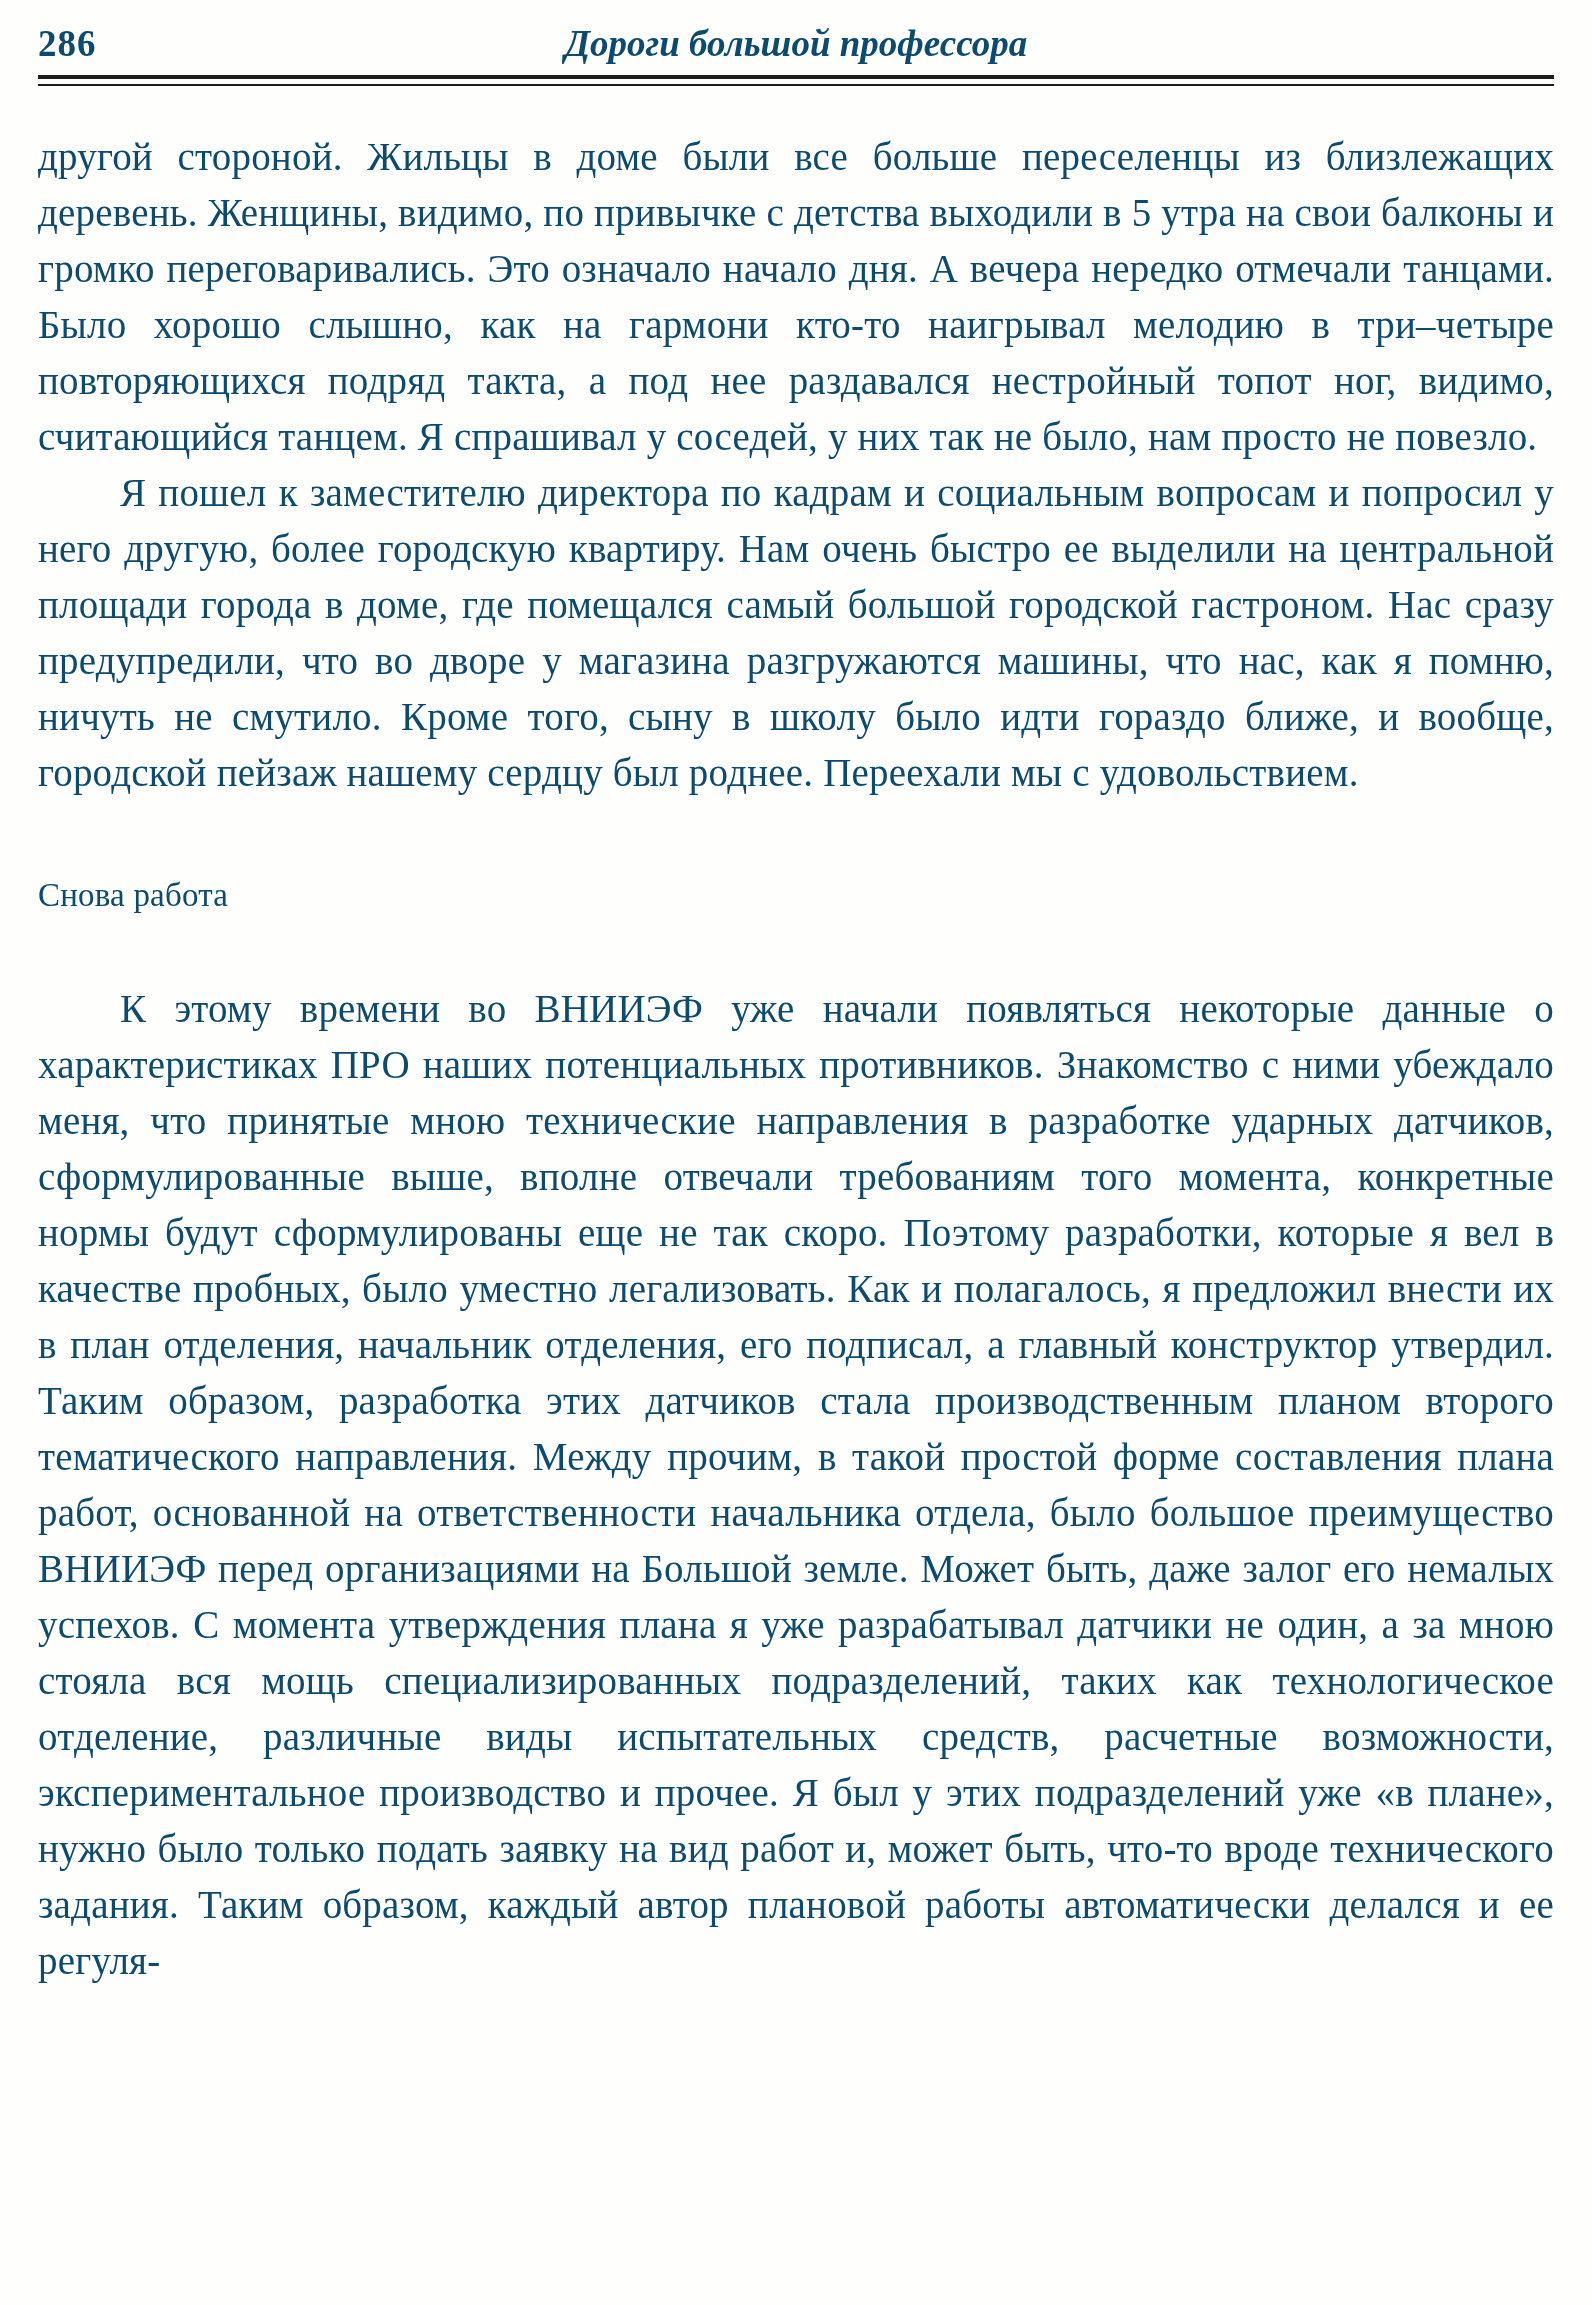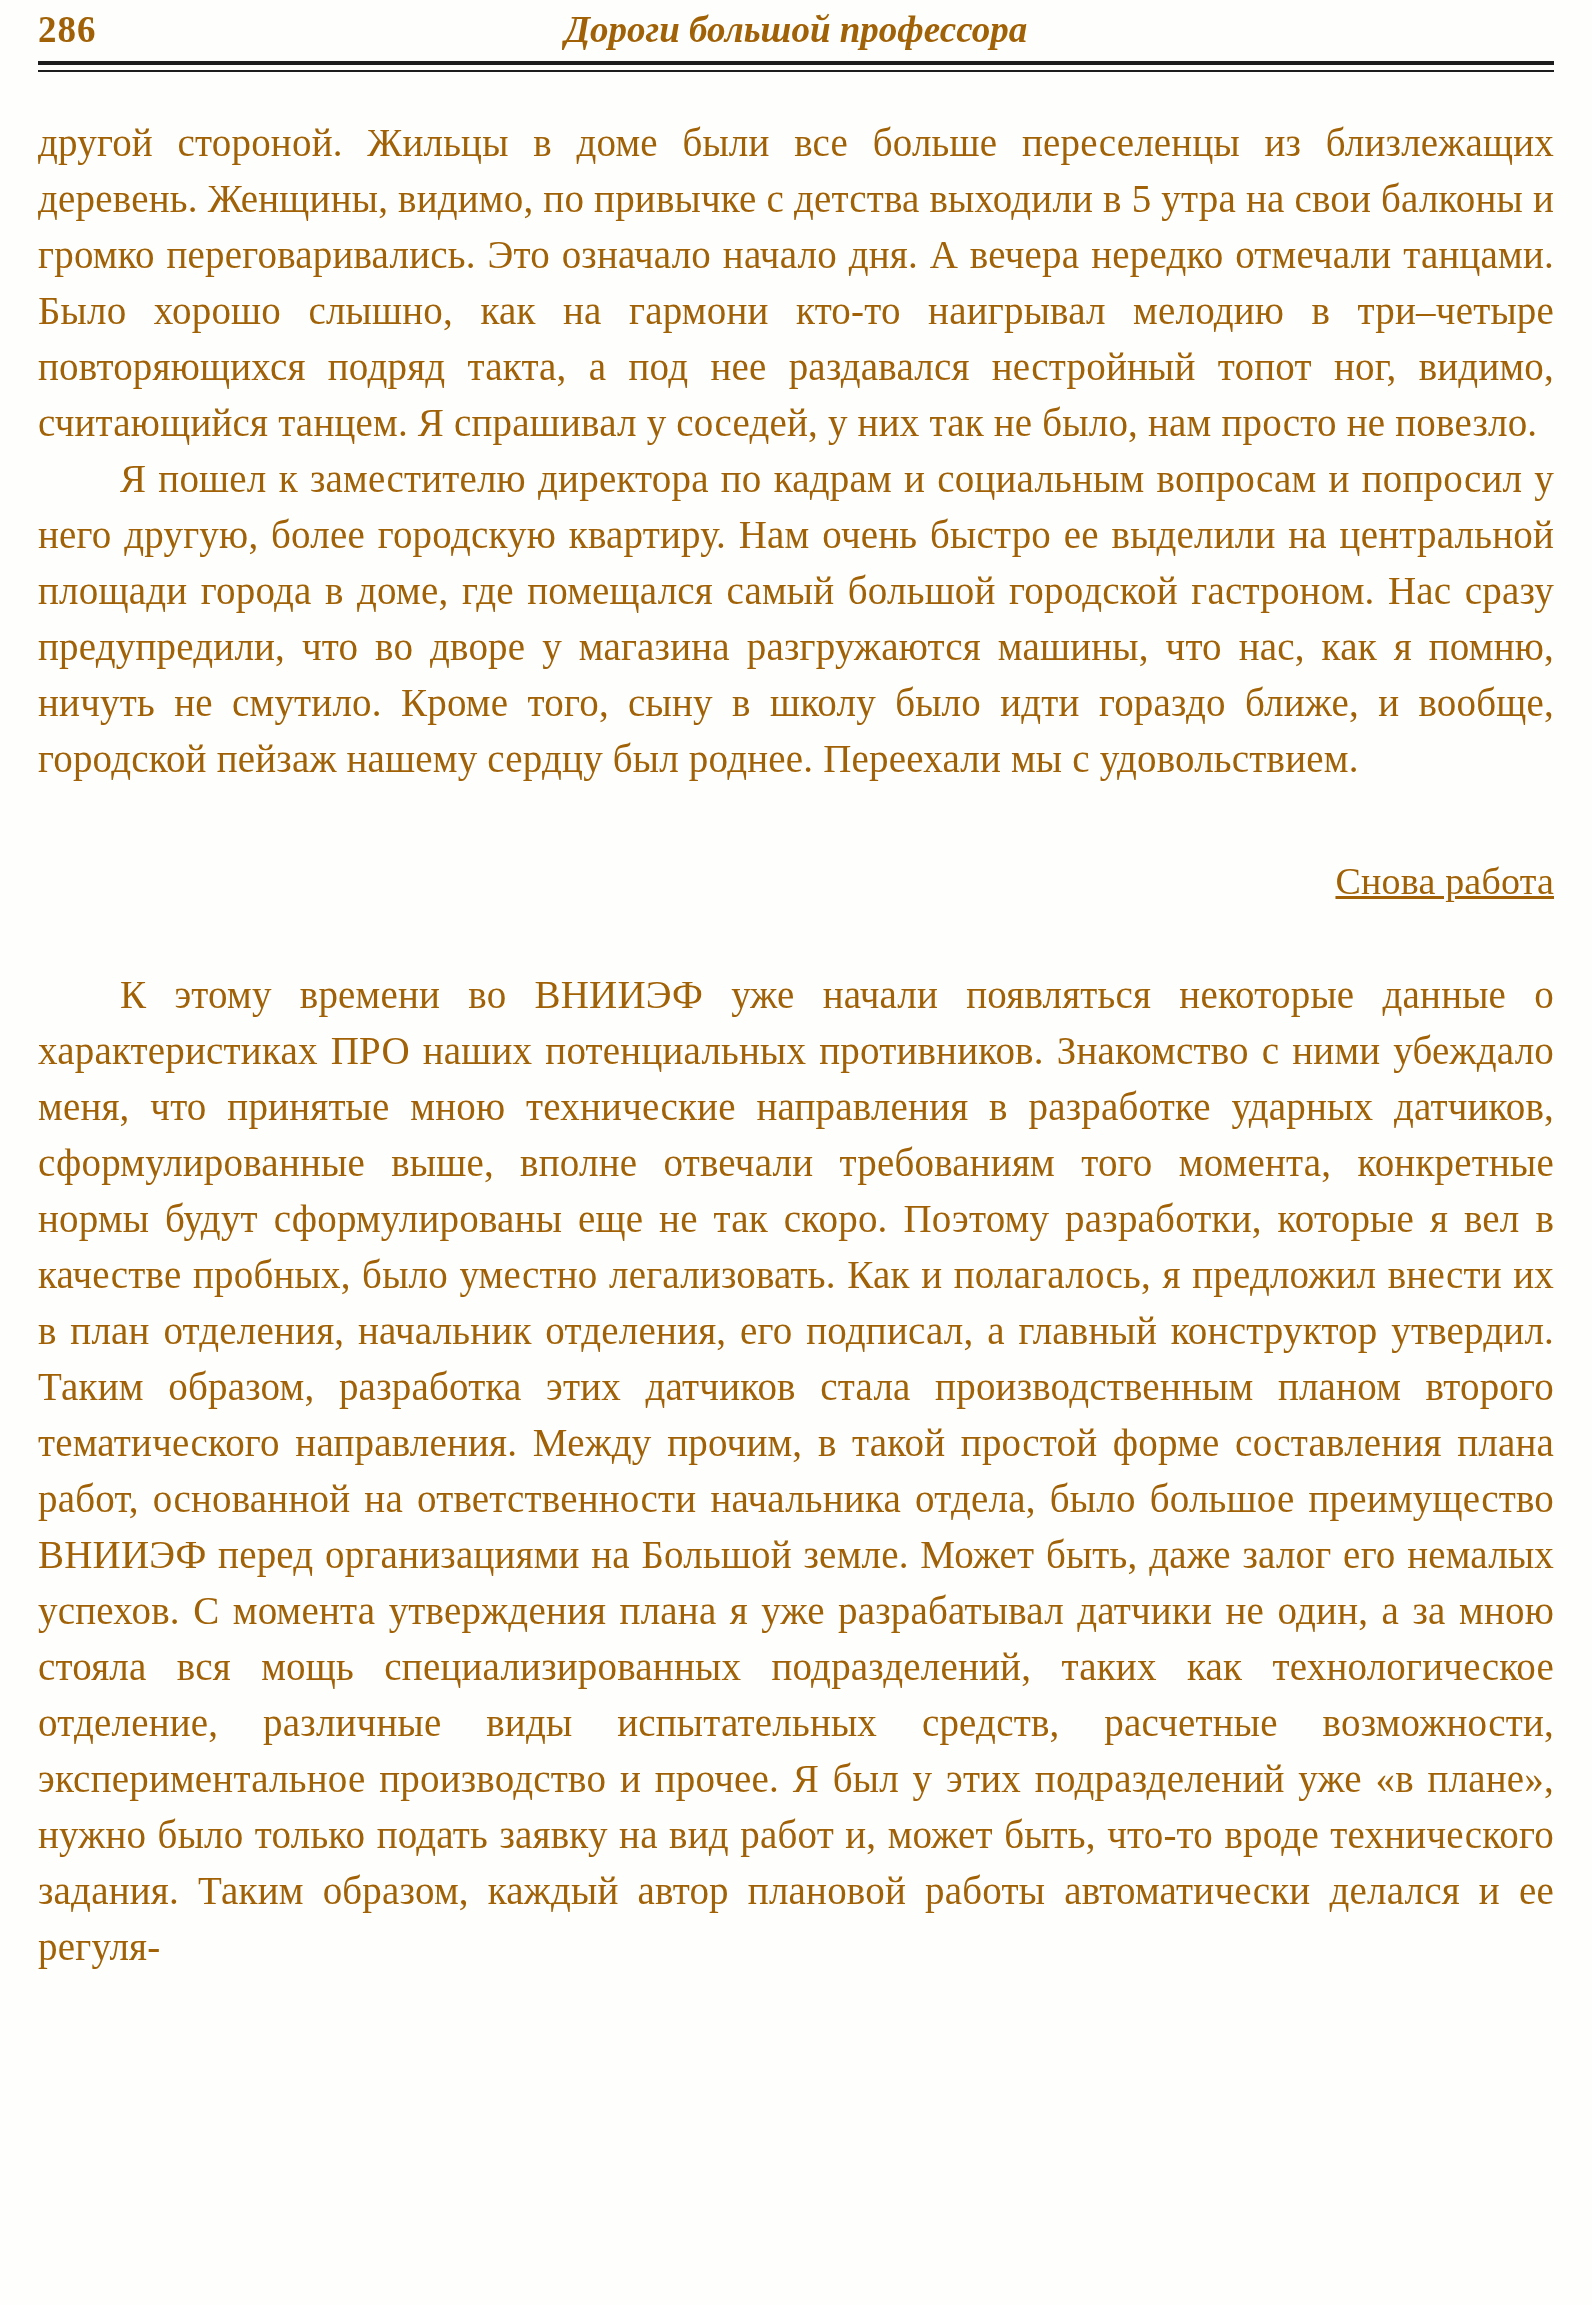--- a/index.html
+++ b/index.html
@@ -6,23 +6,23 @@
     margin: 0;
     padding: 0;
     background: #e9e9e6;
   }
   .page {
     position: relative;
     width: 1592px;
     height: 2305px;
     margin: 0 auto;
     background: #fefefc;
-    color: #a16207;
+    color: #0c4a6e;
     box-sizing: border-box;
-    padding: 8px 38px 30px 38px;
+    padding: 22px 38px 30px 38px;
     overflow: hidden;
     font-family: "Liberation Serif", "DejaVu Serif", serif;
   }
   .page-header {
     display: grid;
     grid-template-columns: 1fr auto 1fr;
     align-items: baseline;
     font-size: 37px;
     line-height: 44px;
   }
@@ -56,26 +56,25 @@
     margin: 0;
     text-indent: 82px;
     hyphens: auto;
     -webkit-hyphens: auto;
   }
   .para.no-indent {
     text-indent: 0;
   }
   .section-heading {
     margin: 70px 0 62px 0;
-    text-align: right;
+    text-align: left;
     text-indent: 0;
-    font-size: 38px;
+    font-size: 33px;
     font-weight: normal;
     line-height: 48px;
-    text-decoration: underline;
   }
 </style>
 </head>
 <body>
 
 <div class="page">
 
   <header class="page-header">
     <span class="page-number">286</span>
     <span class="running-title">Дороги большой профессора</span>

